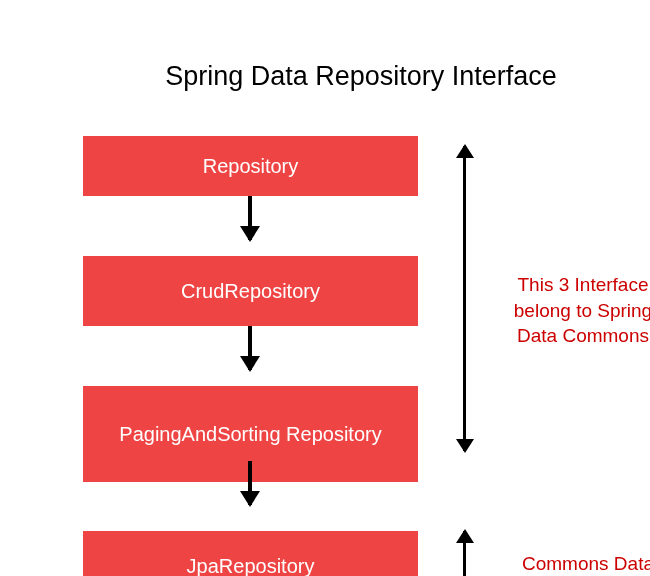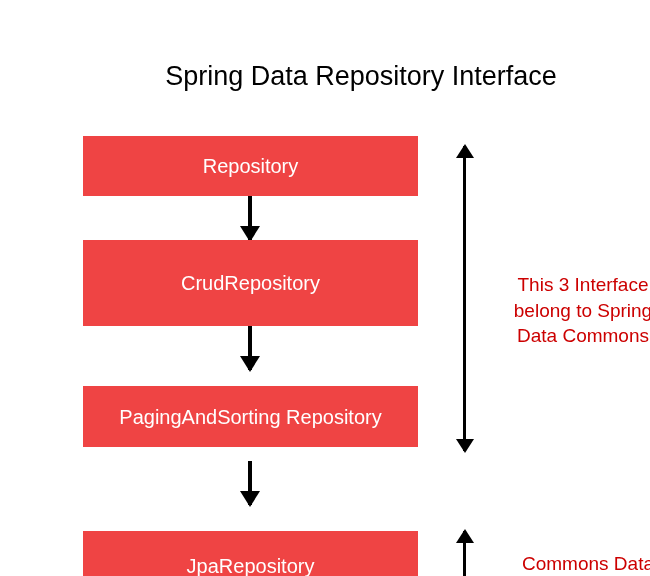--- a/index.html
+++ b/index.html
@@ -36,22 +36,22 @@
       color: #fff;
       font-size: 20px;
       display: flex;
       align-items: center;
       justify-content: center;
       text-align: center;
       line-height: 1.3;
       padding: 0 10px;
     }
     .box-1 { top: 0; height: 60px; }
-    .box-2 { top: 104px; height: 86px; }
-    .box-3 { top: 250px; height: 61px; }
+    .box-2 { top: 120px; height: 70px; }
+    .box-3 { top: 250px; height: 96px; }
     .box-4 { top: 395px; height: 70px; }
 
     .arrow-down {
       position: absolute;
       left: 200px;
       width: 4px;
       background: #000;
     }
     .arrow-down::after {
       content: '';

